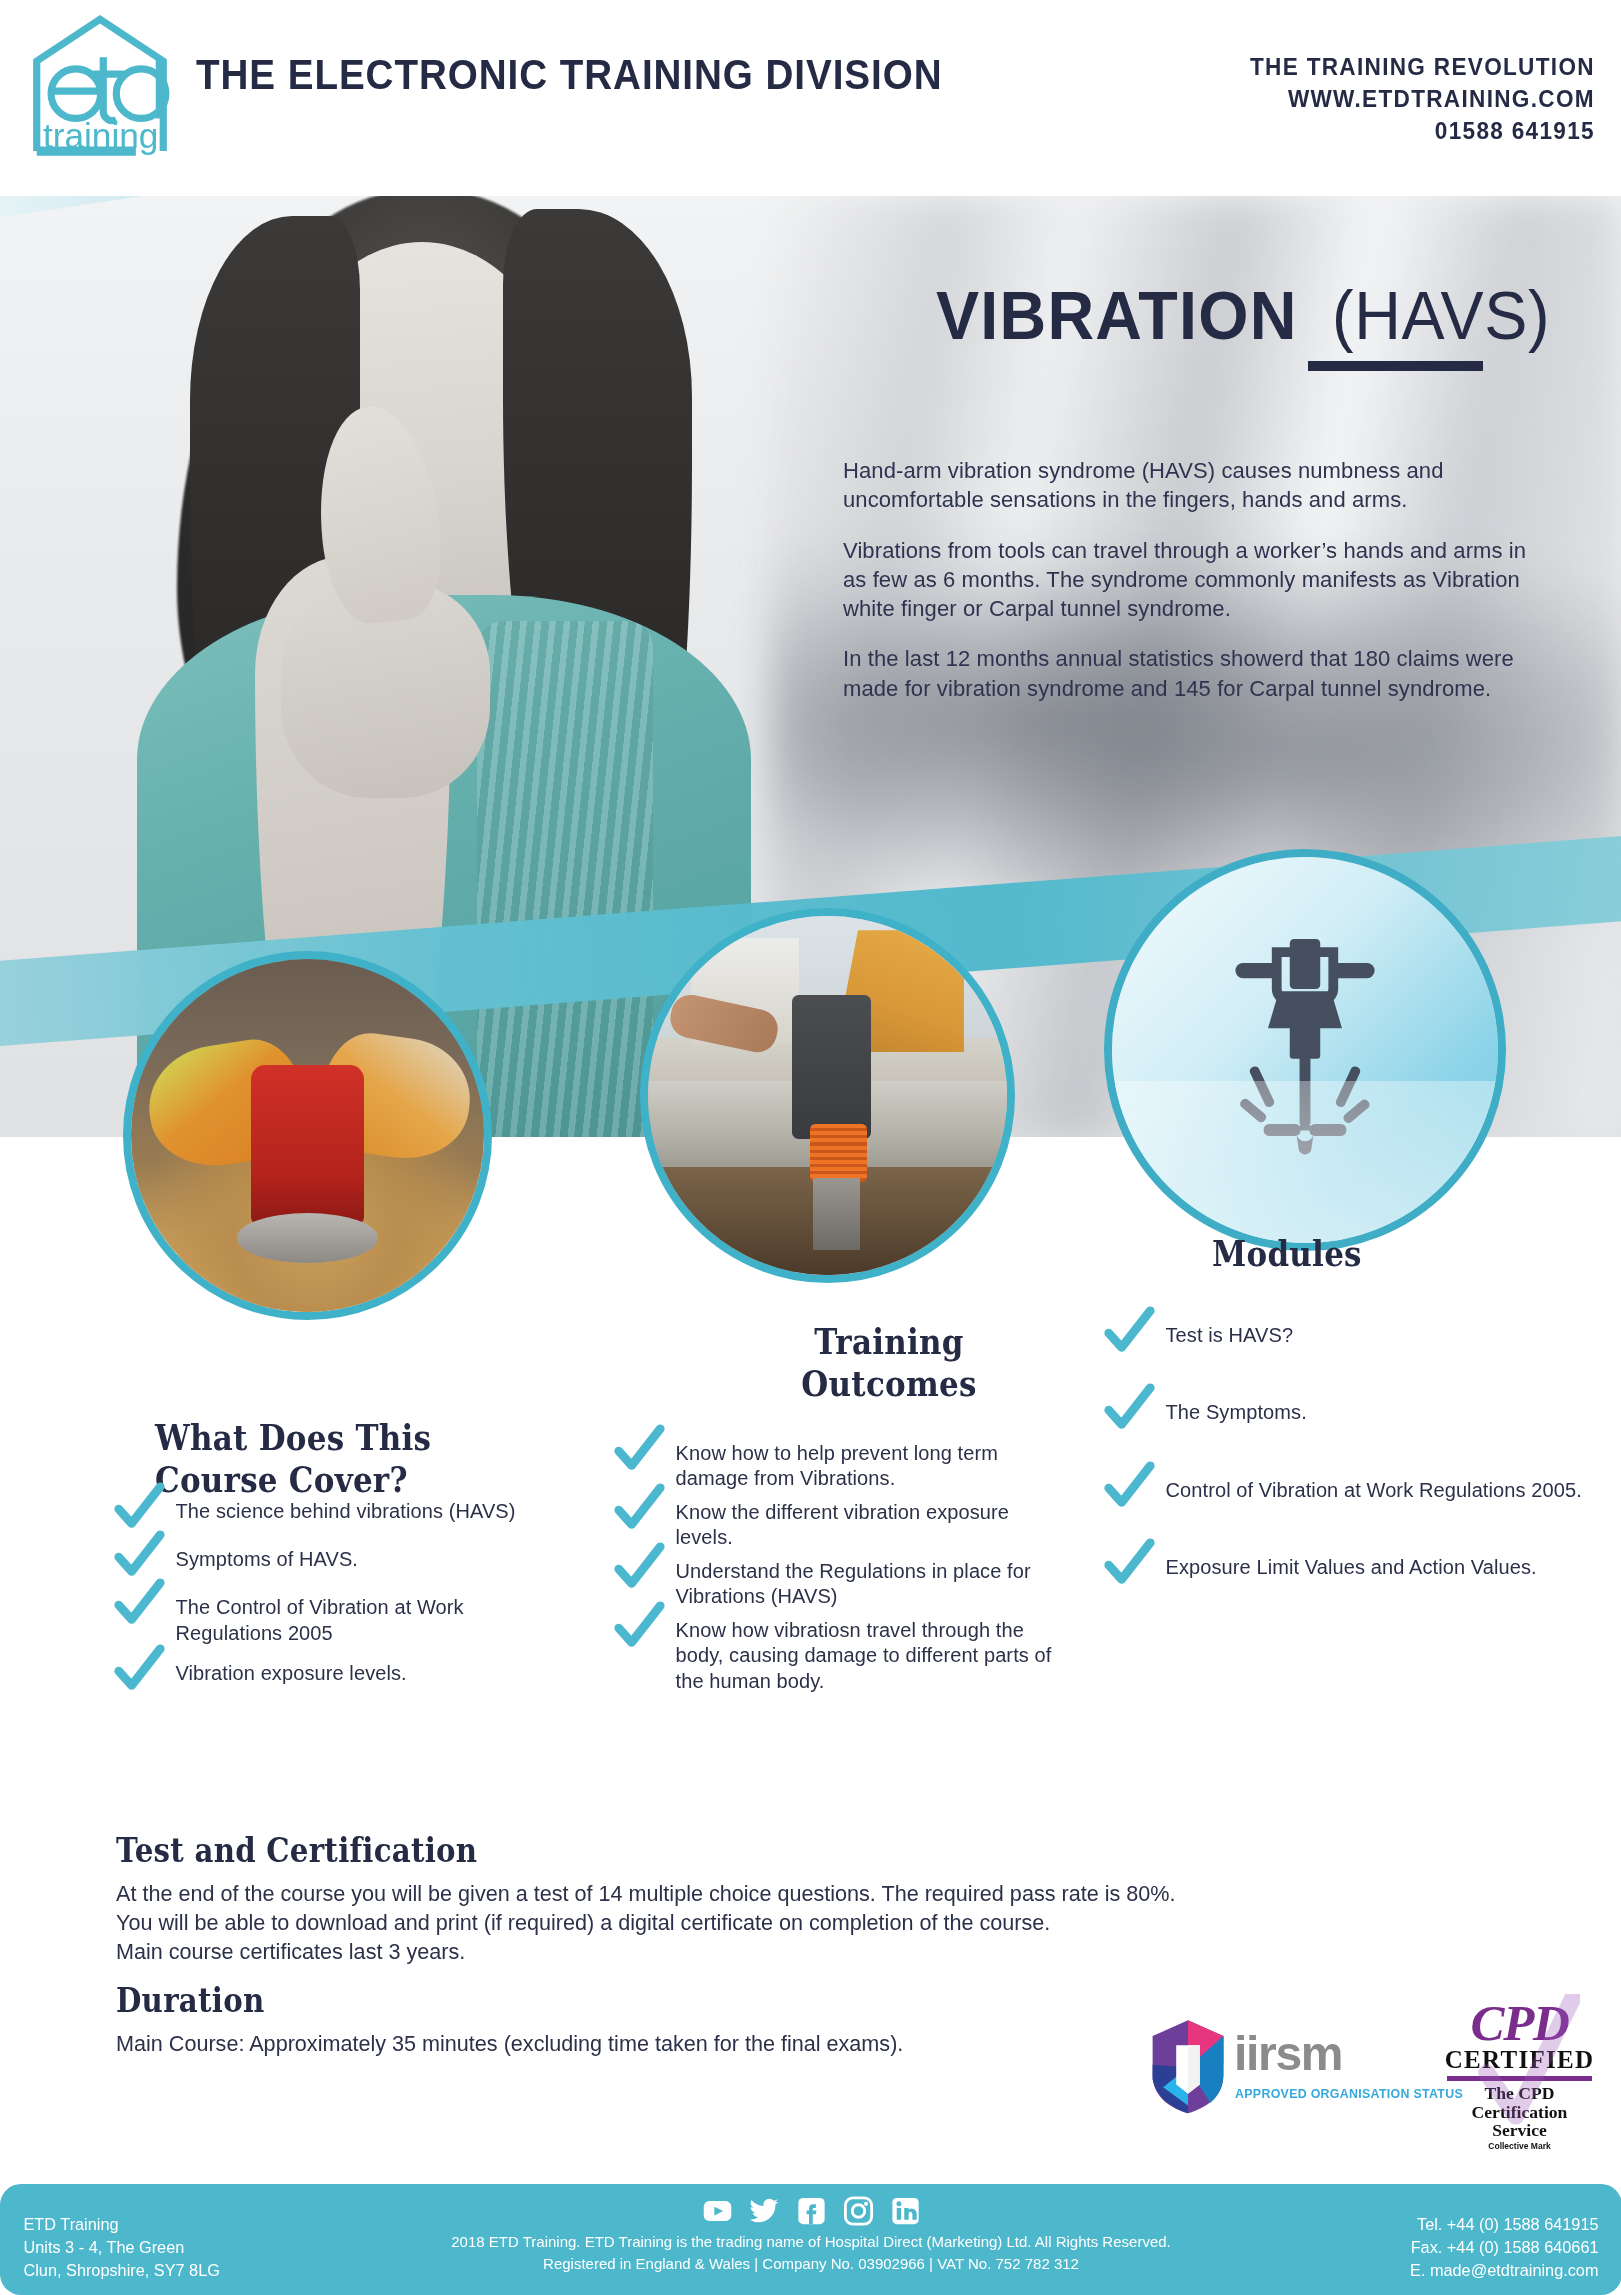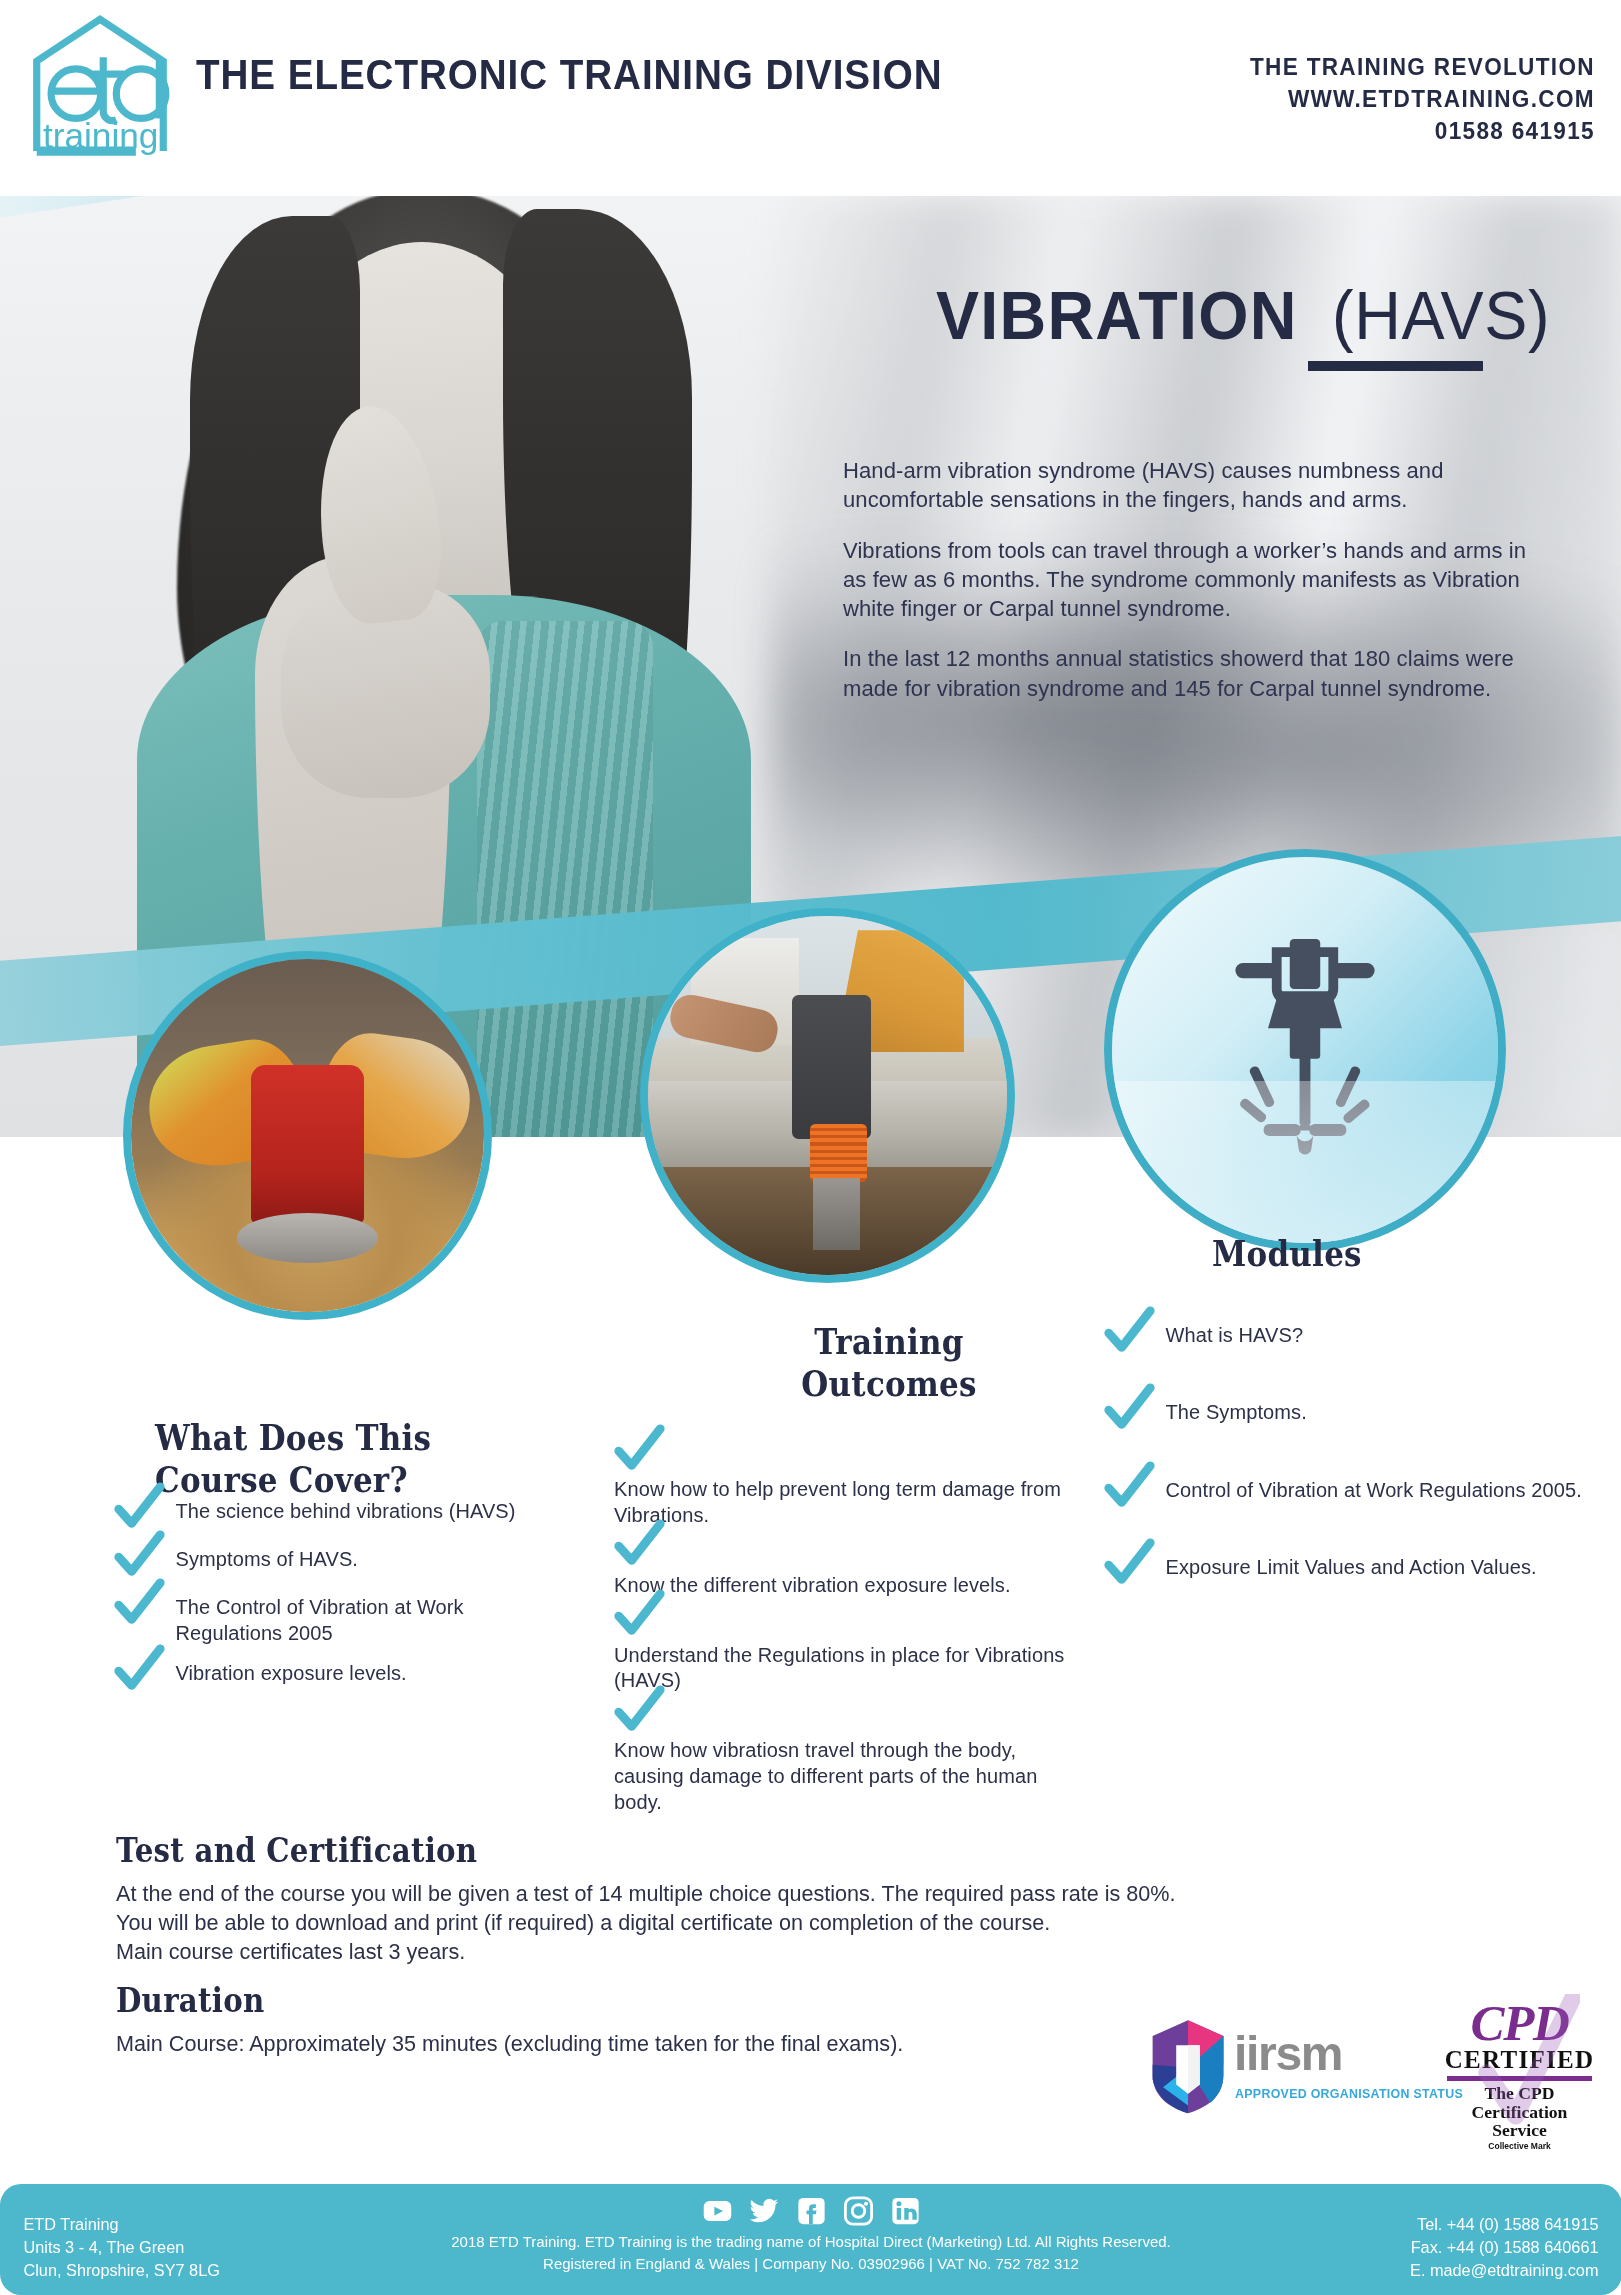--- a/index.html
+++ b/index.html
@@ -235,21 +235,21 @@
   .ck-txt{
     font-size:20px;line-height:1.28;color:#2c3048;
     font-family:"Liberation Sans Narrow","Liberation Sans",sans-serif;
     letter-spacing:0.1px;padding-top:2.6px;
   }
 
   .list-cover{left:114px;top:1496px;width:457px;}
   .list-cover .ck-row{margin-bottom:11.8px;}
 
   .list-outcomes{left:614px;top:1438px;width:457px;}
-  .list-outcomes .ck-row{margin-bottom:5.2px;flex-direction:column;}
+  .list-outcomes .ck-row{margin-bottom:5.2px;}
 
   .list-modules{left:1104px;top:1320px;width:497px;}
   .list-modules .ck-row{margin-bottom:41px;}
 
   
   .blk{position:absolute;z-index:30;}
   .blk h2{
     margin:0 0 9.1px 0;font-size:34px;font-weight:bold;color:#262b45;
     font-family:"DejaVu Serif","Liberation Serif",serif;letter-spacing:0.3px;
     transform:scaleX(.86);transform-origin:left center;white-space:nowrap;
@@ -487,21 +487,21 @@
     </div>
   </div>
 
   <div class="checklist list-modules">
     <div class="ck-row">
       <span class="ck">
           <svg viewBox="0 0 64 64">
             <path d="M6 34 L22 52 L58 6" fill="none" stroke="#4bb8cf" stroke-width="11" stroke-linecap="round" stroke-linejoin="round"></path>
           </svg>
         </span>
-      <span class="ck-txt">What is HAVS?</span>
+      <span class="ck-txt">Test is HAVS?</span>
     </div>
     <div class="ck-row">
       <span class="ck">
           <svg viewBox="0 0 64 64">
             <path d="M6 34 L22 52 L58 6" fill="none" stroke="#4bb8cf" stroke-width="11" stroke-linecap="round" stroke-linejoin="round"></path>
           </svg>
         </span>
       <span class="ck-txt">The Symptoms.</span>
     </div>
     <div class="ck-row">

